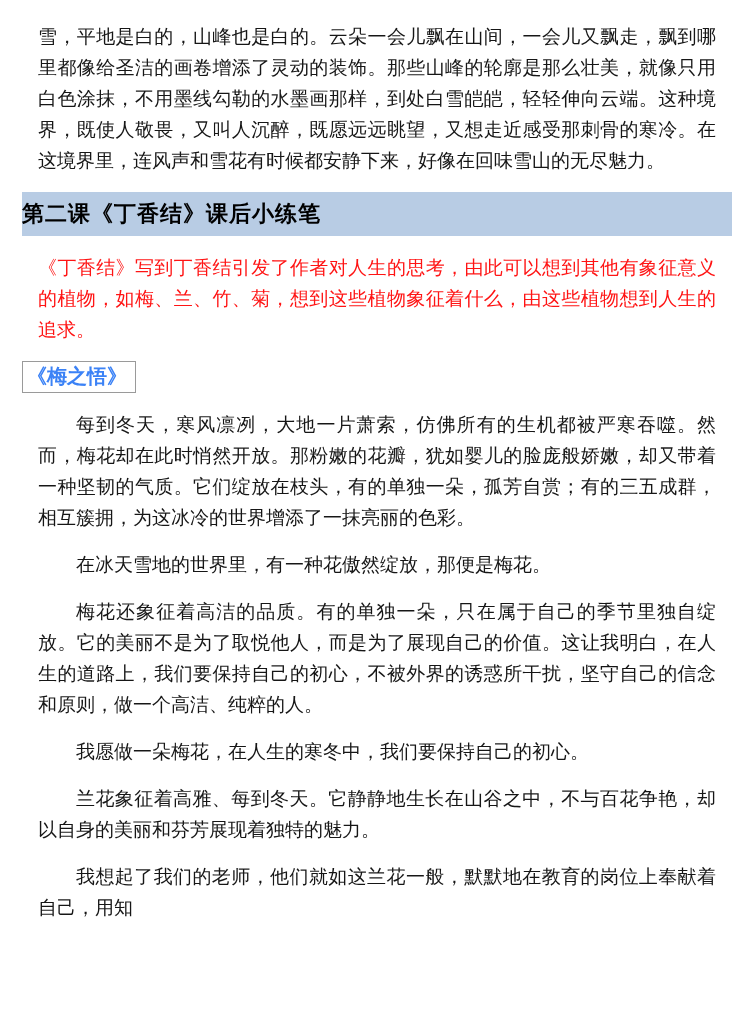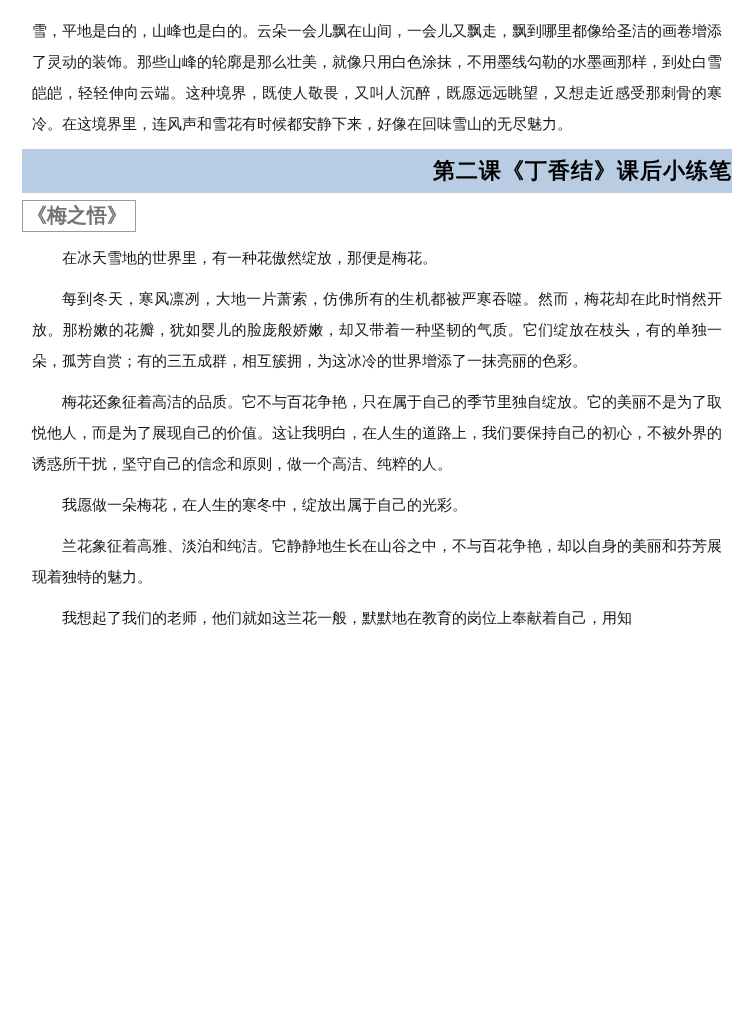--- a/index.html
+++ b/index.html
@@ -15,72 +15,73 @@
     color: #161616;
   }
   .page {
     box-sizing: border-box;
     width: 754px;
     height: 1024px;
     padding: 5px 22px 0 22px;
     background: #ffffff;
   }
   .para {
-    margin: 10px;
-    font-size: 15px;
+    margin: 16px;
+    font-size: 19px;
     line-height: 31px;
     text-align: justify;
     text-justify: inter-ideograph;
     word-break: break-all;
   }
   .para.indent { text-indent: 2em; }
   .para.red { color: #ff1414; }
   .banner {
     margin: 3px 0 5px 0;
     height: 44px;
     background: #b8cce4;
     display: flex;
     align-items: center;
-    justify-content: flex-end;
+    justify-content: flex-start;
   }
   .banner .banner-text {
     font-size: 22px;
     font-weight: bold;
     color: #000000;
     letter-spacing: 1px;
   }
   .essay-title {
     display: block;
     width: fit-content;
     margin: 7px 4px 4px 0;
     border: 1px solid #9a9a9a;
     padding: 2px 8px 4px 4px;
     font-size: 20px;
     font-weight: bold;
-    color: #737373;
+    color: #3b82f6;
     background: #ffffff;
     line-height: 24px;
   }
 </style>
 </head>
 <body>
 
 <div class="page">
 
   <p class="para">雪，平地是白的，山峰也是白的。云朵一会儿飘在山间，一会儿又飘走，飘到哪里都像给圣洁的画卷增添了灵动的装饰。那些山峰的轮廓是那么壮美，就像只用白色涂抹，不用墨线勾勒的水墨画那样，到处白雪皑皑，轻轻伸向云端。这种境界，既使人敬畏，又叫人沉醉，既愿远远眺望，又想走近感受那刺骨的寒冷。在这境界里，连风声和雪花有时候都安静下来，好像在回味雪山的无尽魅力。</p>
 
   <div class="banner">
     <span class="banner-text">第二课《丁香结》课后小练笔</span>
   </div>
 
+  <p class="para red">《丁香结》写到丁香结引发了作者对人生的思考，由此可以想到其他有象征意义的植物，如梅、兰、竹、菊，想到这些植物象征着什么，由这些植物想到人生的追求。</p>
 
   <span class="essay-title">《梅之悟》</span>
 
+  <p class="para indent">每到冬天，寒风凛冽，大地一片萧索，仿佛所有的生机都被严寒吞噬。然而，梅花却在此时悄然开放。那粉嫩的花瓣，犹如婴儿的脸庞般娇嫩，却又带着一种坚韧的气质。它们绽放在枝头，有的单独一朵，孤芳自赏；有的三五成群，相互簇拥，为这冰冷的世界增添了一抹亮丽的色彩。</p>
   <p class="para indent">在冰天雪地的世界里，有一种花傲然绽放，那便是梅花。</p>
-  <p class="para indent">每到冬天，寒风凛冽，大地一片萧索，仿佛所有的生机都被严寒吞噬。然而，梅花却在此时悄然开放。那粉嫩的花瓣，犹如婴儿的脸庞般娇嫩，却又带着一种坚韧的气质。它们绽放在枝头，有的单独一朵，孤芳自赏；有的三五成群，相互簇拥，为这冰冷的世界增添了一抹亮丽的色彩。</p>
-  <p class="para indent">梅花还象征着高洁的品质。它不与百花争艳，只在属于自己的季节里独自绽放。它的美丽不是为了取悦他人，而是为了展现自己的价值。这让我明白，在人生的道路上，我们要保持自己的初心，不被外界的诱惑所干扰，坚守自己的信念和原则，做一个高洁、纯粹的人。</p>
-  <p class="para indent">我愿做一朵梅花，在人生的寒冬中，绽放出属于自己的光彩。</p>
+  <p class="para indent">梅花还象征着高洁的品质。有的单独一朵，只在属于自己的季节里独自绽放。它的美丽不是为了取悦他人，而是为了展现自己的价值。这让我明白，在人生的道路上，我们要保持自己的初心，不被外界的诱惑所干扰，坚守自己的信念和原则，做一个高洁、纯粹的人。</p>
+  <p class="para indent">我愿做一朵梅花，在人生的寒冬中，我们要保持自己的初心。</p>
 
 
-  <p class="para indent">兰花象征着高雅、淡泊和纯洁。它静静地生长在山谷之中，不与百花争艳，却以自身的美丽和芬芳展现着独特的魅力。</p>
+  <p class="para indent">兰花象征着高雅、每到冬天。它静静地生长在山谷之中，不与百花争艳，却以自身的美丽和芬芳展现着独特的魅力。</p>
   <p class="para indent">我想起了我们的老师，他们就如这兰花一般，默默地在教育的岗位上奉献着自己，用知</p>
 
 </div>
 
 </body></html>

